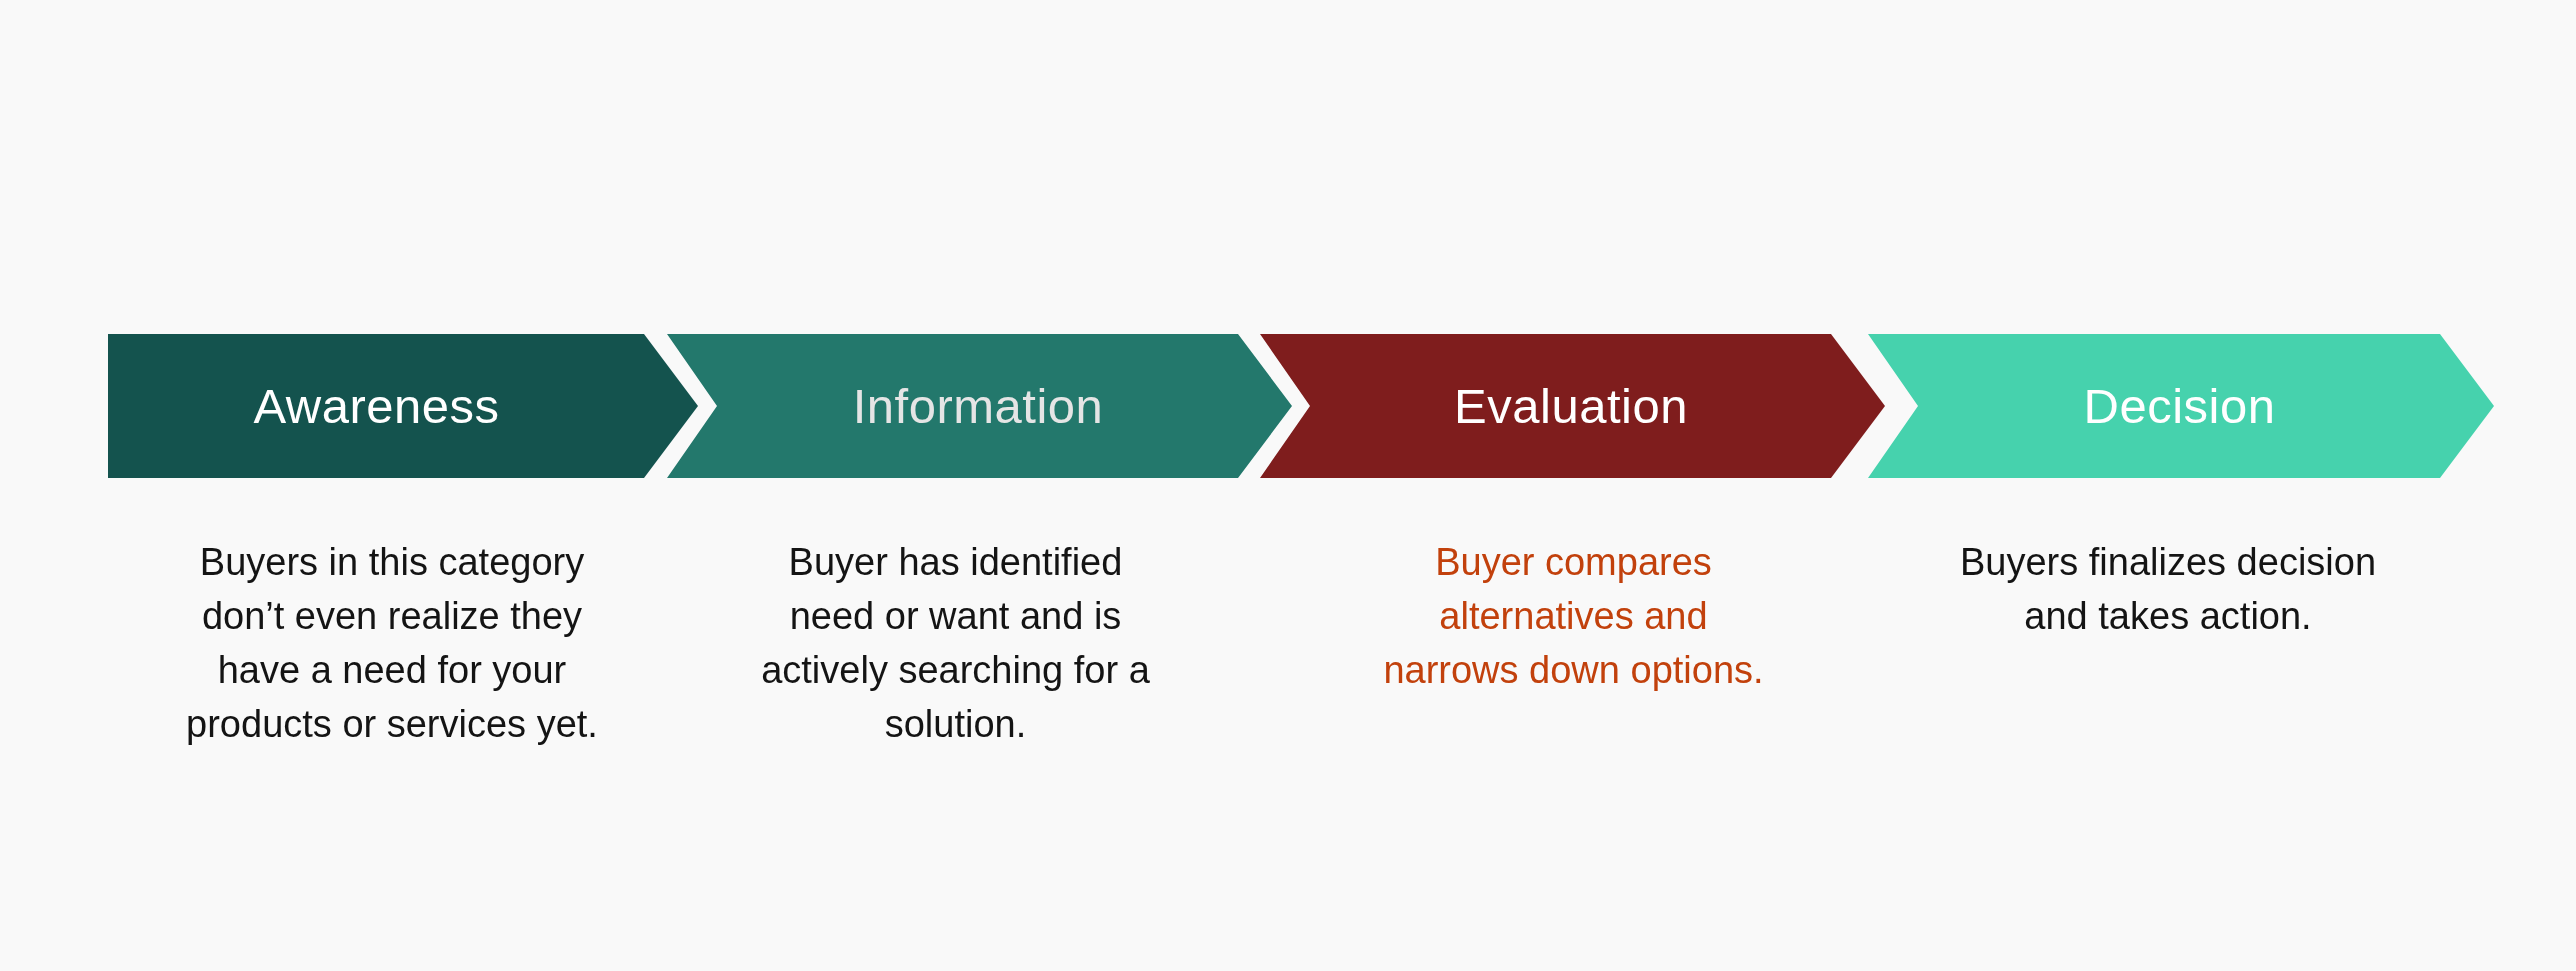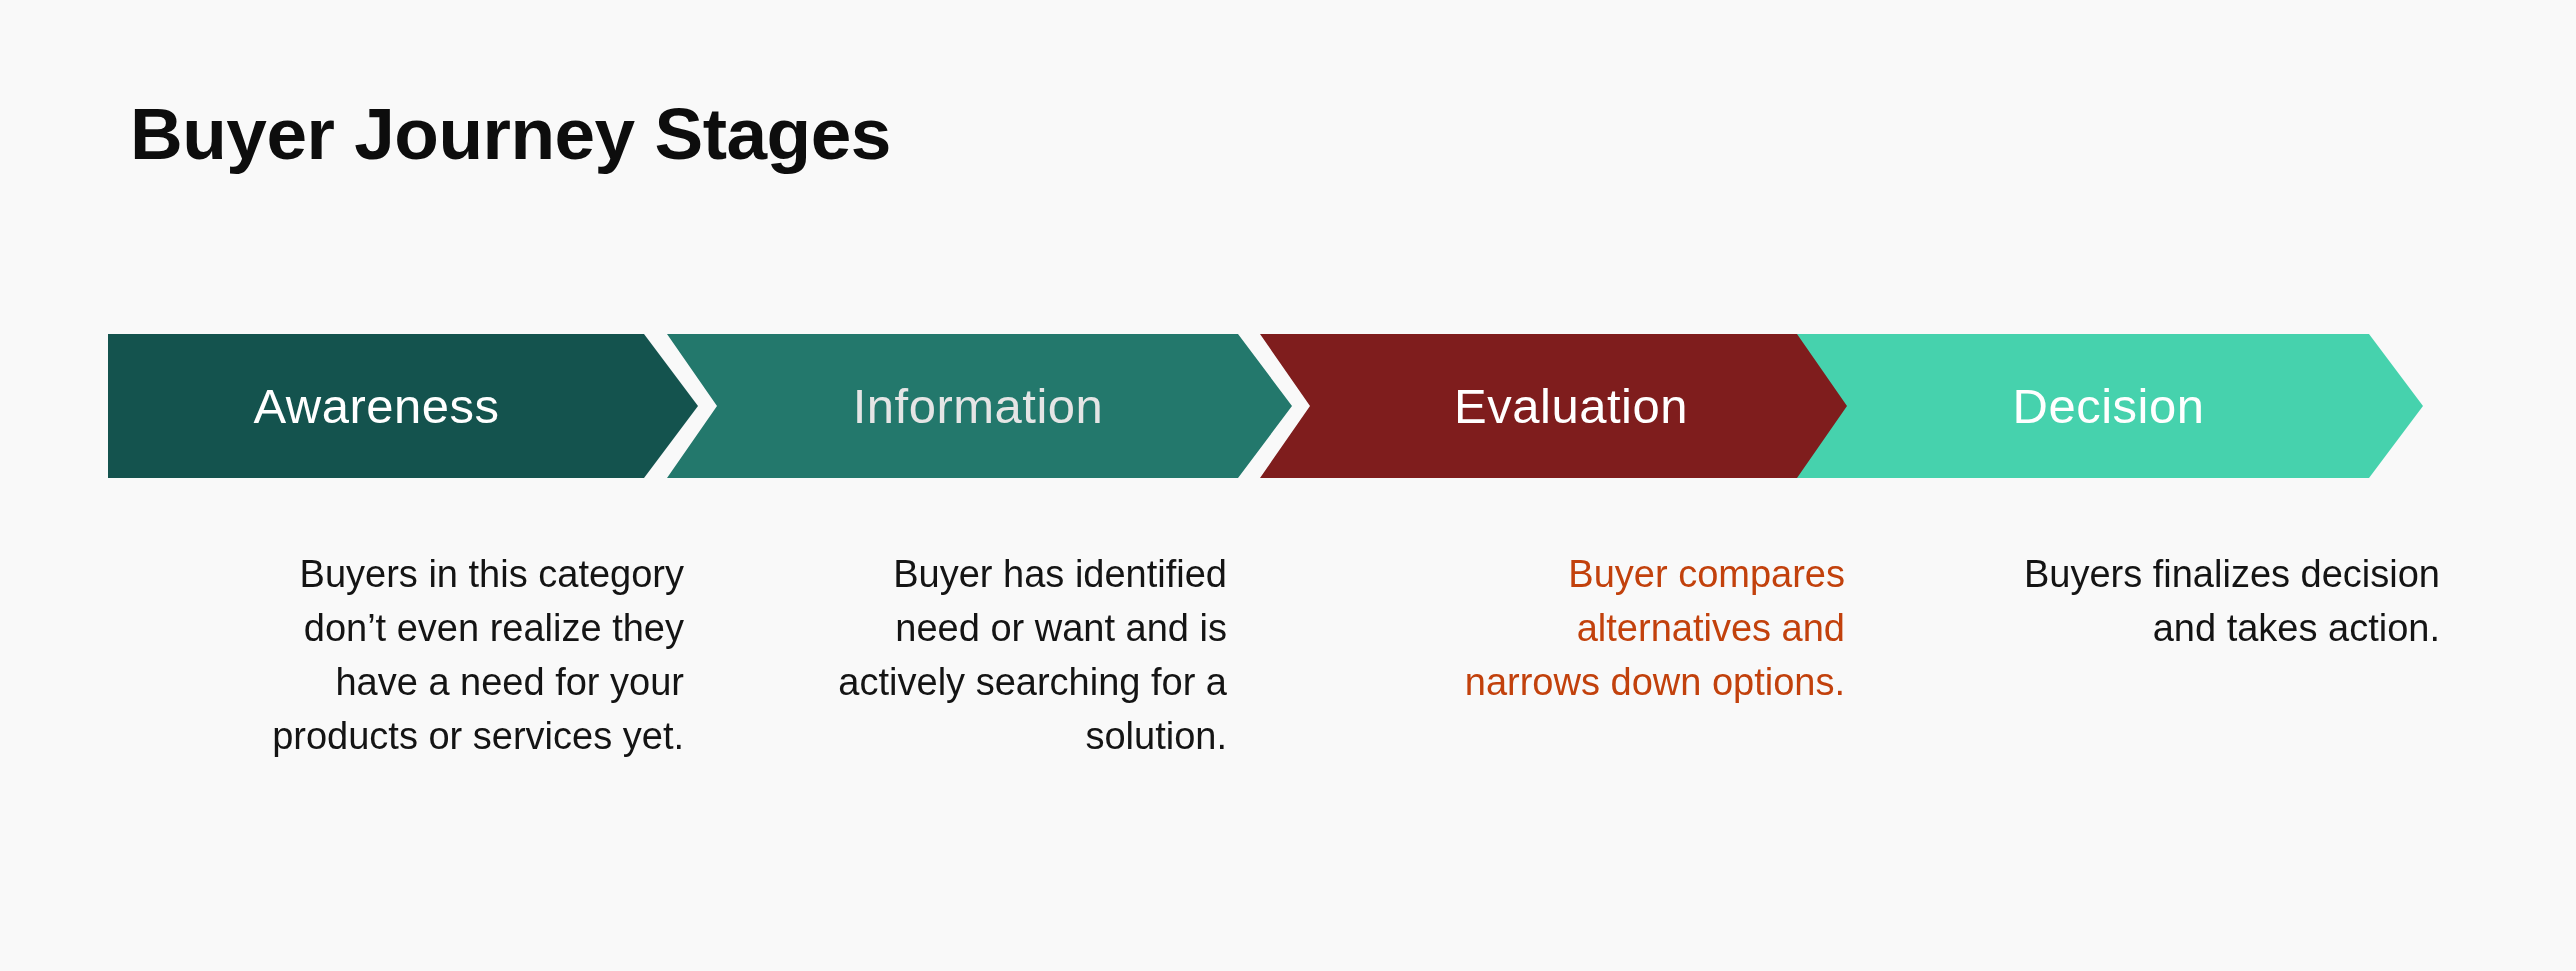--- a/index.html
+++ b/index.html
@@ -57,47 +57,46 @@
     clip-path: polygon(0 0, 571px 0, 100% 50%, 571px 100%, 0 100%, 50px 50%);
   }
   .a3 {
     left: 1260px;
     width: 625px;
     padding-left: 50px;
     padding-right: 53px;
     clip-path: polygon(0 0, 571px 0, 100% 50%, 571px 100%, 0 100%, 50px 50%);
   }
   .a4 {
-    left: 1797px;
+    left: 1868px;
     width: 626px;
     padding-left: 50px;
     padding-right: 53px;
     clip-path: polygon(0 0, 572px 0, 100% 50%, 572px 100%, 0 100%, 50px 50%);
   }
   .desc {
     position: absolute;
     top: 532px;
-    margin: 16px;
-    text-align: right;
+    margin: 4px;
+    text-align: center;
     font-size: 38px;
     line-height: 1.42;
     color: #141414;
     white-space: pre-line;
   }
   .d1 { left: 108px;  width: 560px; }
   .d2 { left: 692px;  width: 519px; }
   .d3 { left: 1310px; width: 519px; }
   .d4 { left: 1904px; width: 520px; }
 </style>
 </head>
 <body>
 
 <div class="canvas" style="background-color: rgb(249, 249, 249);">
 
-  <h1 class="title" style="color: rgb(13, 13, 13);">Buyer Journey Stages</h1>
 
   <div class="arrow a1" style="background-color: rgb(20, 83, 78);">
     <span class="stage-label" style="color: rgb(255, 255, 255);">Awareness</span>
   </div>
 
   <div class="arrow a2" style="background-color: rgb(35, 120, 108);">
     <span class="stage-label" style="color: #e5e5e5;">Information</span>
   </div>
 
   <div class="arrow a3" style="background-color: #7f1d1d;">

